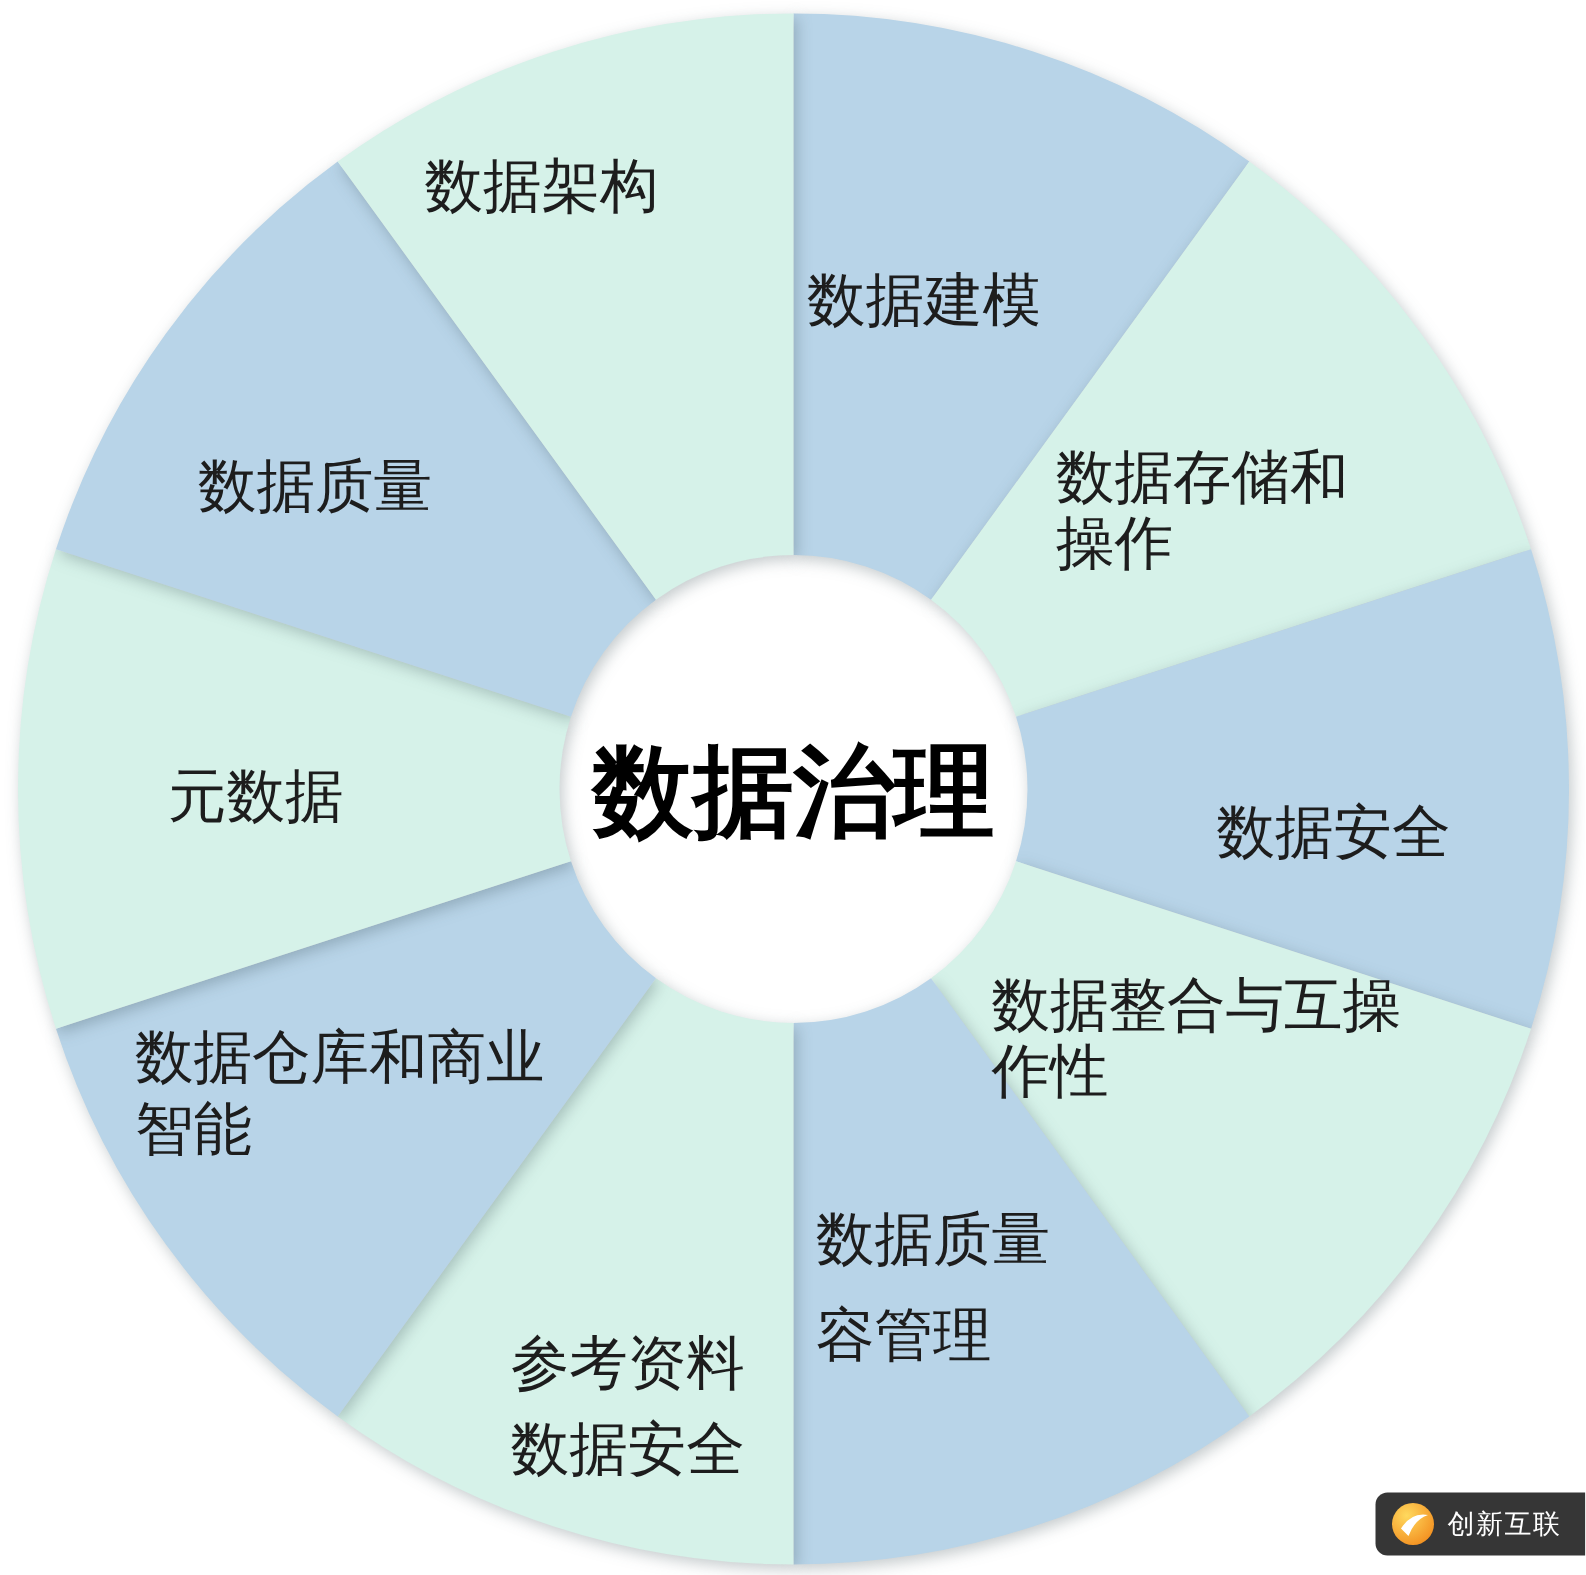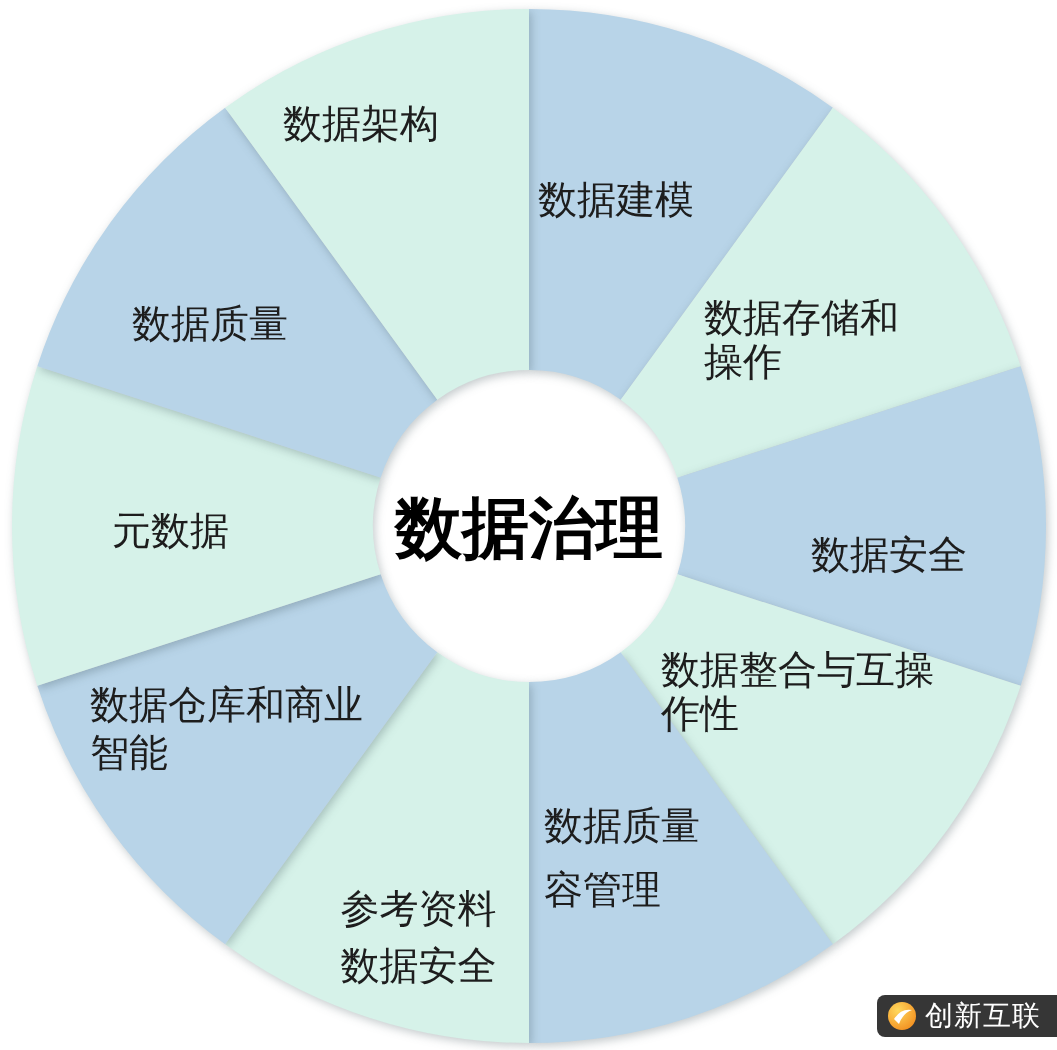--- a/index.html
+++ b/index.html
@@ -58,21 +58,21 @@
     height: 42px;
     display: flex;
     align-items: center;
     gap: 8px;
     padding: 0 16px 0 10px;
     background: rgba(10, 10, 10, 0.82);
     border-radius: 8px 0 0 8px;
   }
   #brand-name {
     color: #ffffff;
-    font-size: 28px;
+    font-size: 18px;
     letter-spacing: 1px;
     white-space: nowrap;
   }
 </style>
 </head>
 <body>
 
 <div id="stage">
 
   <svg id="wheel-svg" width="1057" height="1050" viewBox="0 0 1057 1050">

